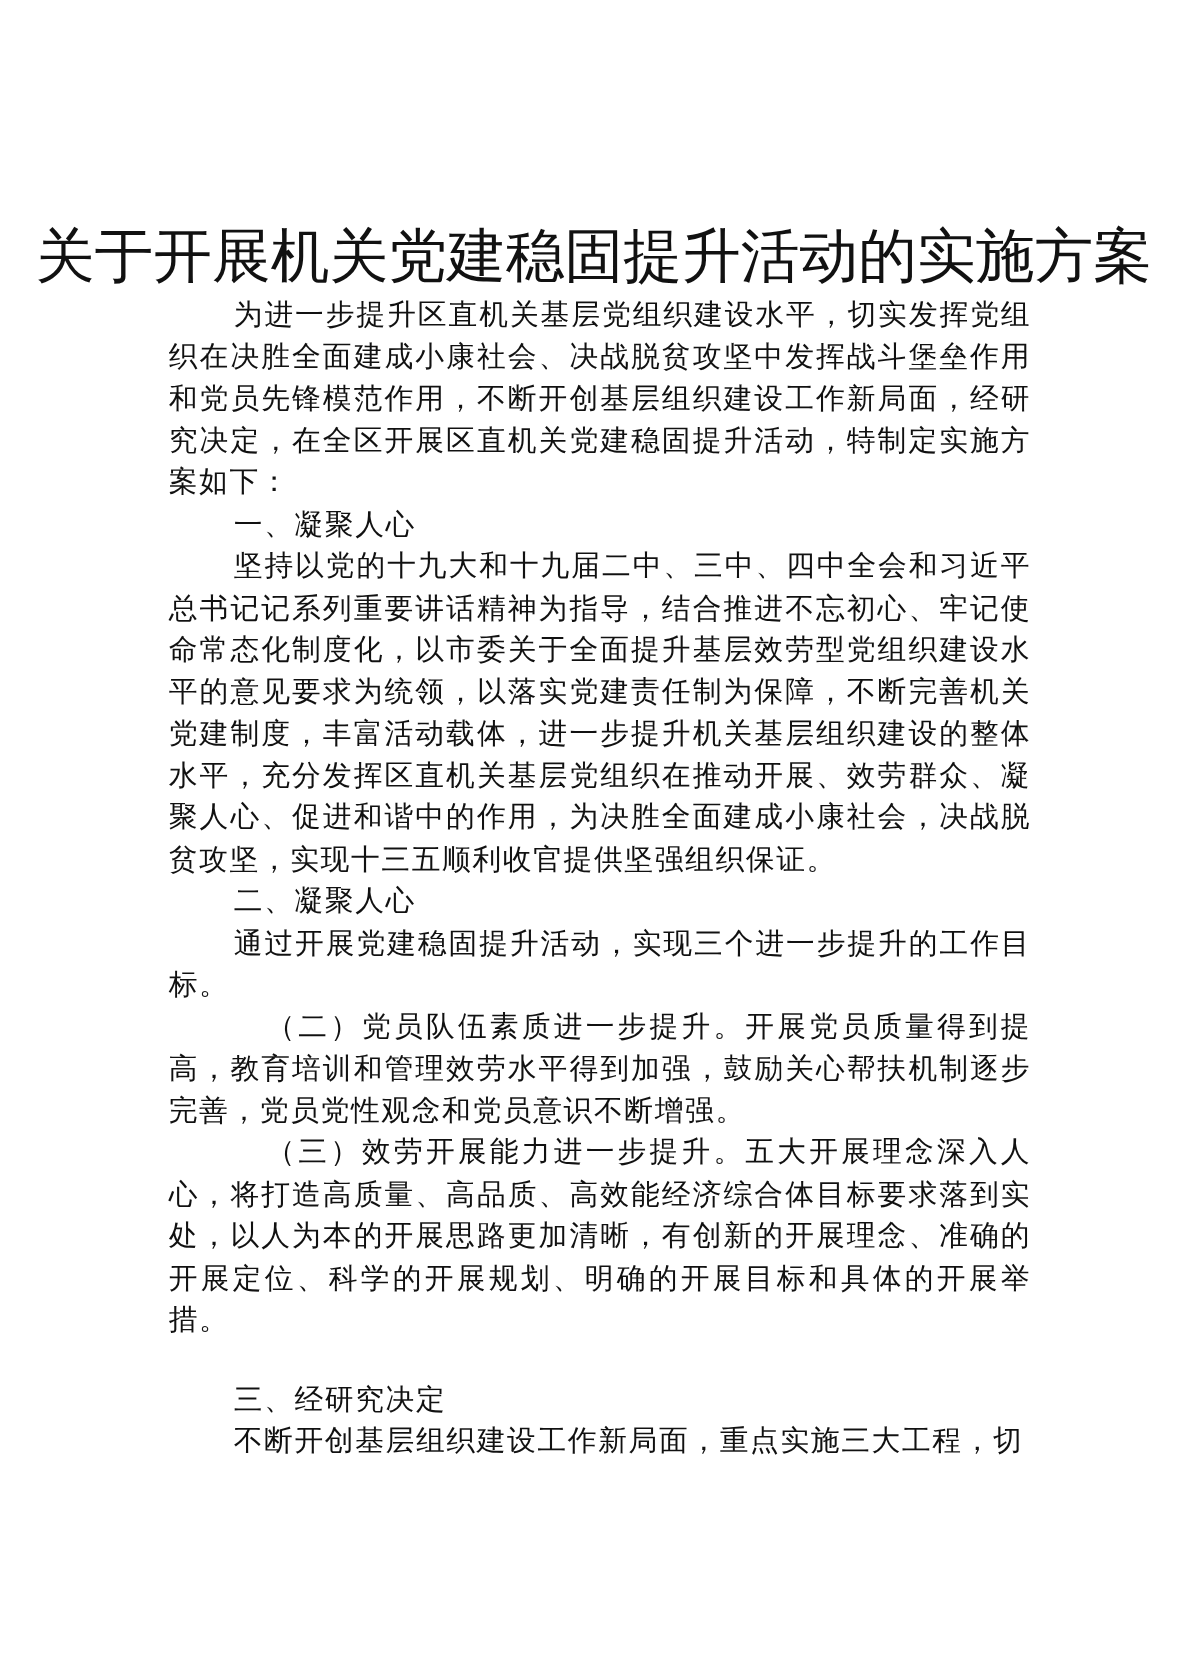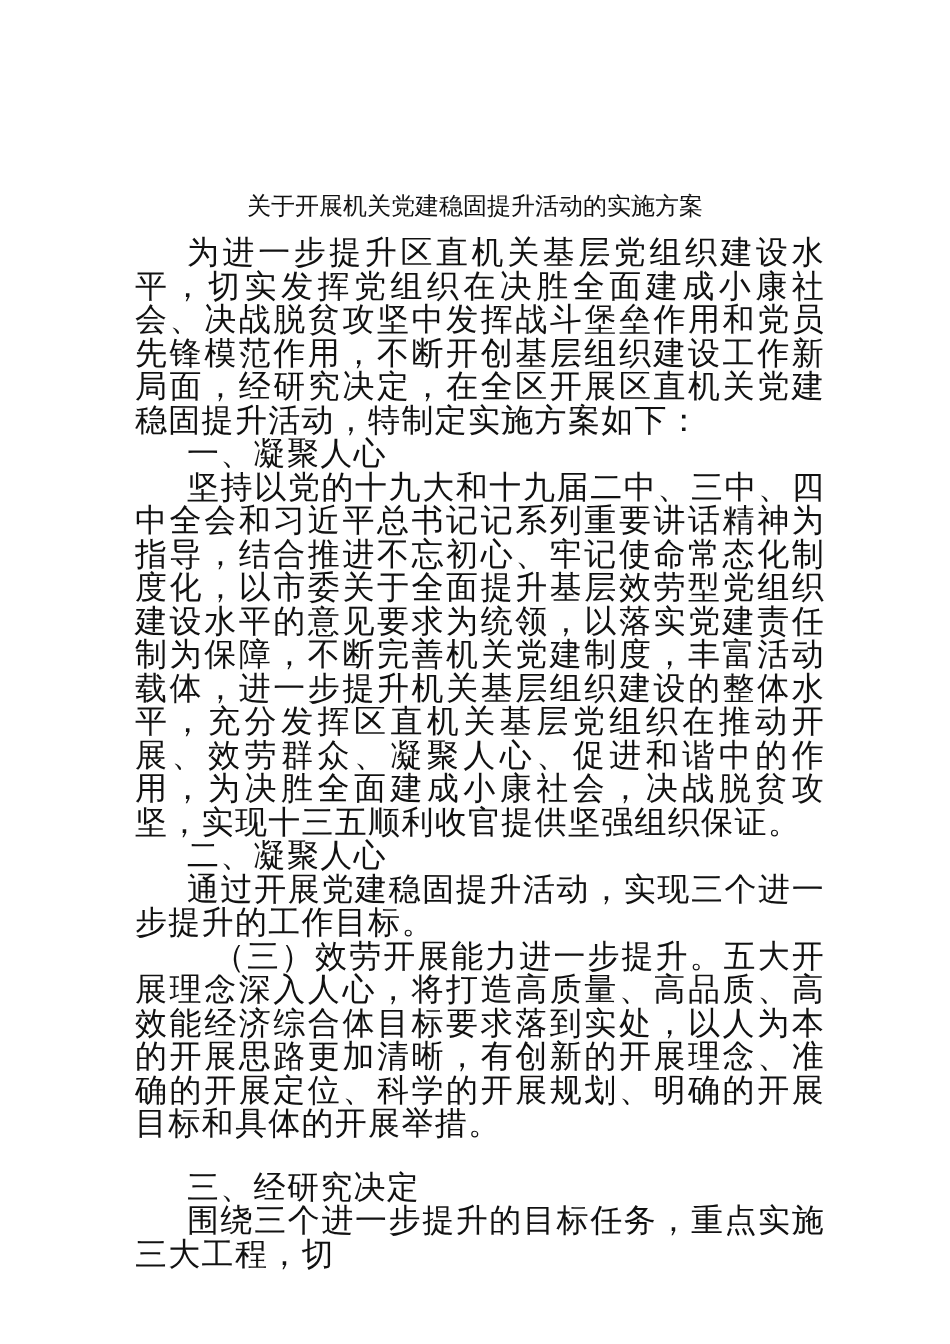--- a/index.html
+++ b/index.html
@@ -1,29 +1,30 @@
 <!DOCTYPE html>
 <html><head>
 <meta charset="utf-8">
 <style>
   html, body { margin:0; padding:0; background:#ffffff; }
   body { width:950px; height:1344px; position:relative; overflow:hidden; font-family:"DejaVu Serif","Liberation Serif",serif; color:#111; }
-  .title { position:absolute; left:0; width:950px; top:183px; text-align:center; font-size:24px; line-height:46px; letter-spacing:0px; }
-  .body { position:absolute; left:135px; top:236px; width:690px; font-size:32px; line-height:33.5px; letter-spacing:1.3px; text-align:justify; }
+  .title { position:absolute; left:0; width:950px; top:183px; text-align:center; font-size:47px; line-height:46px; letter-spacing:0px; }
+  .body { position:absolute; left:135px; top:236px; width:690px; font-size:23px; line-height:33.5px; letter-spacing:1.3px; text-align:justify; }
   .p { margin:0; text-indent:52px; }
   .gap { height:30px; }
 </style>
 </head>
 <body>
 
 <div class="title">关于开展机关党建稳固提升活动的实施方案</div>
 
 <div class="body">
   <p class="p">为进一步提升区直机关基层党组织建设水平，切实发挥党组织在决胜全面建成小康社会、决战脱贫攻坚中发挥战斗堡垒作用和党员先锋模范作用，不断开创基层组织建设工作新局面，经研究决定，在全区开展区直机关党建稳固提升活动，特制定实施方案如下：</p>
   <p class="p">一、凝聚人心</p>
   <p class="p">坚持以党的十九大和十九届二中、三中、四中全会和习近平总书记记系列重要讲话精神为指导，结合推进不忘初心、牢记使命常态化制度化，以市委关于全面提升基层效劳型党组织建设水平的意见要求为统领，以落实党建责任制为保障，不断完善机关党建制度，丰富活动载体，进一步提升机关基层组织建设的整体水平，充分发挥区直机关基层党组织在推动开展、效劳群众、凝聚人心、促进和谐中的作用，为决胜全面建成小康社会，决战脱贫攻坚，实现十三五顺利收官提供坚强组织保证。</p>
   <p class="p">二、凝聚人心</p>
   <p class="p">通过开展党建稳固提升活动，实现三个进一步提升的工作目标。</p>
+  <p class="p" style="text-indent:78px">（二）党员队伍素质进一步提升。开展党员质量得到提高，教育培训和管理效劳水平得到加强，鼓励关心帮扶机制逐步完善，党员党性观念和党员意识不断增强。</p>
   <p class="p" style="text-indent:78px">（三）效劳开展能力进一步提升。五大开展理念深入人心，将打造高质量、高品质、高效能经济综合体目标要求落到实处，以人为本的开展思路更加清晰，有创新的开展理念、准确的开展定位、科学的开展规划、明确的开展目标和具体的开展举措。</p>
   <div class="gap"></div>
   <p class="p">三、经研究决定</p>
-  <p class="p">围绕三个进一步提升的目标任务，重点实施三大工程，切</p>
+  <p class="p">不断开创基层组织建设工作新局面，重点实施三大工程，切</p>
 </div>
 
 </body></html>

